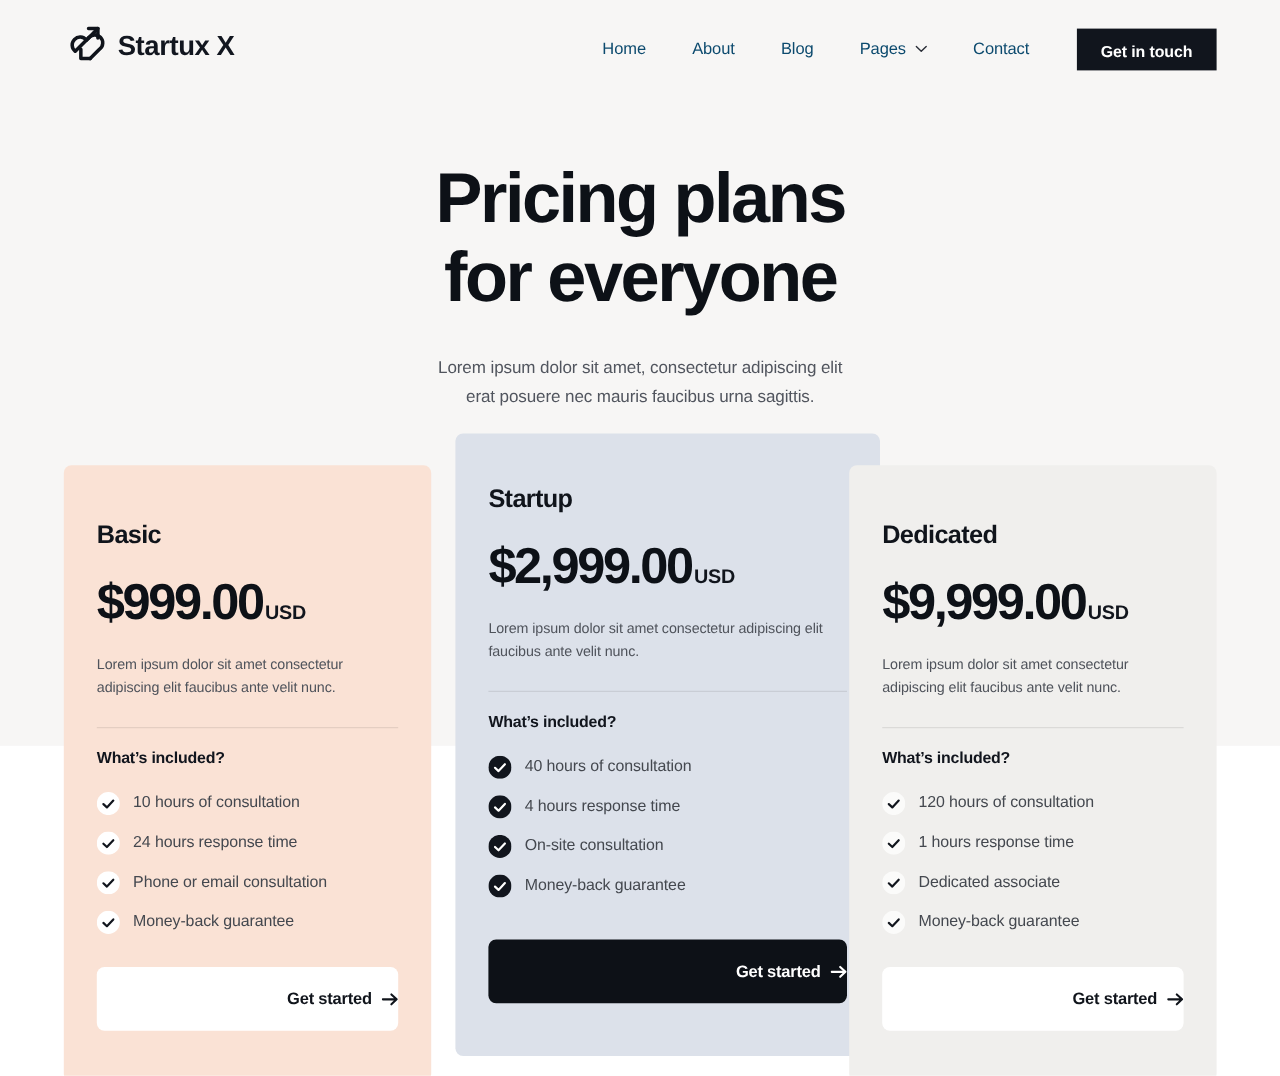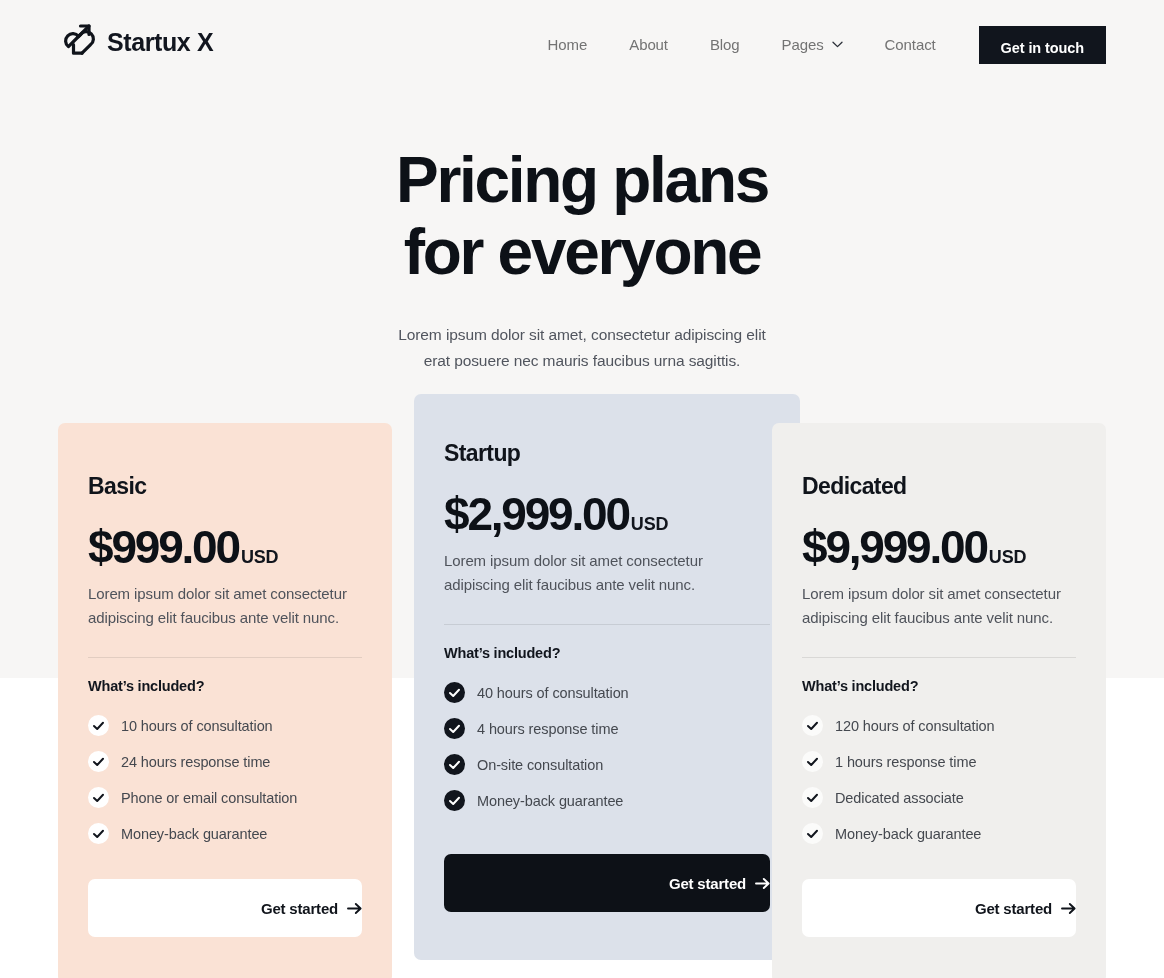--- a/index.html
+++ b/index.html
@@ -33,21 +33,21 @@
   .brand-name {
     font-size:25px; font-weight:700; color:#12161f;
     letter-spacing:-0.4px; line-height:1;
   }
 
   .nav {
     position:absolute; right:58px; top:22px;
     display:flex; align-items:center; gap:0;
   }
   .nav-link {
-    font-size:15px; color:#737373; padding:0 21px;
+    font-size:15px; color:#0c4a6e; padding:0 21px;
     line-height:45px; cursor:pointer; white-space:nowrap;
     letter-spacing:-0.1px;
   }
   .nav-link.has-caret { display:flex; align-items:center; gap:8px; }
   .caret { width:11px; height:7px; display:block; }
   .cta-btn {
     margin-left:22px;
     background:#11151d; color:#ffffff;
     font-size:14.5px; font-weight:700;
     border-radius:0; border:none;
@@ -109,22 +109,22 @@
   }
   .price {
     font-size:46px; font-weight:700; color:#0d1117;
     letter-spacing:-2.2px; line-height:1;
   }
   .price-cur {
     font-size:18px; font-weight:700; color:#11151d;
     letter-spacing:-0.2px; margin-left:2px;
   }
   .card-desc {
-    margin-top:12px;
-    font-size:15px; color:#4f535b; line-height:1.62;
+    margin-top:23px;
+    font-size:13px; color:#4f535b; line-height:1.62;
     letter-spacing:-0.1px;
   }
   .divider {
     margin-top:26px; height:1px; width:100%;
     background:rgba(20,20,20,0.10);
   }
   .incl-title {
     margin-top:20px;
     font-size:14.5px; font-weight:700; color:#11151d;
     letter-spacing:-0.2px;

